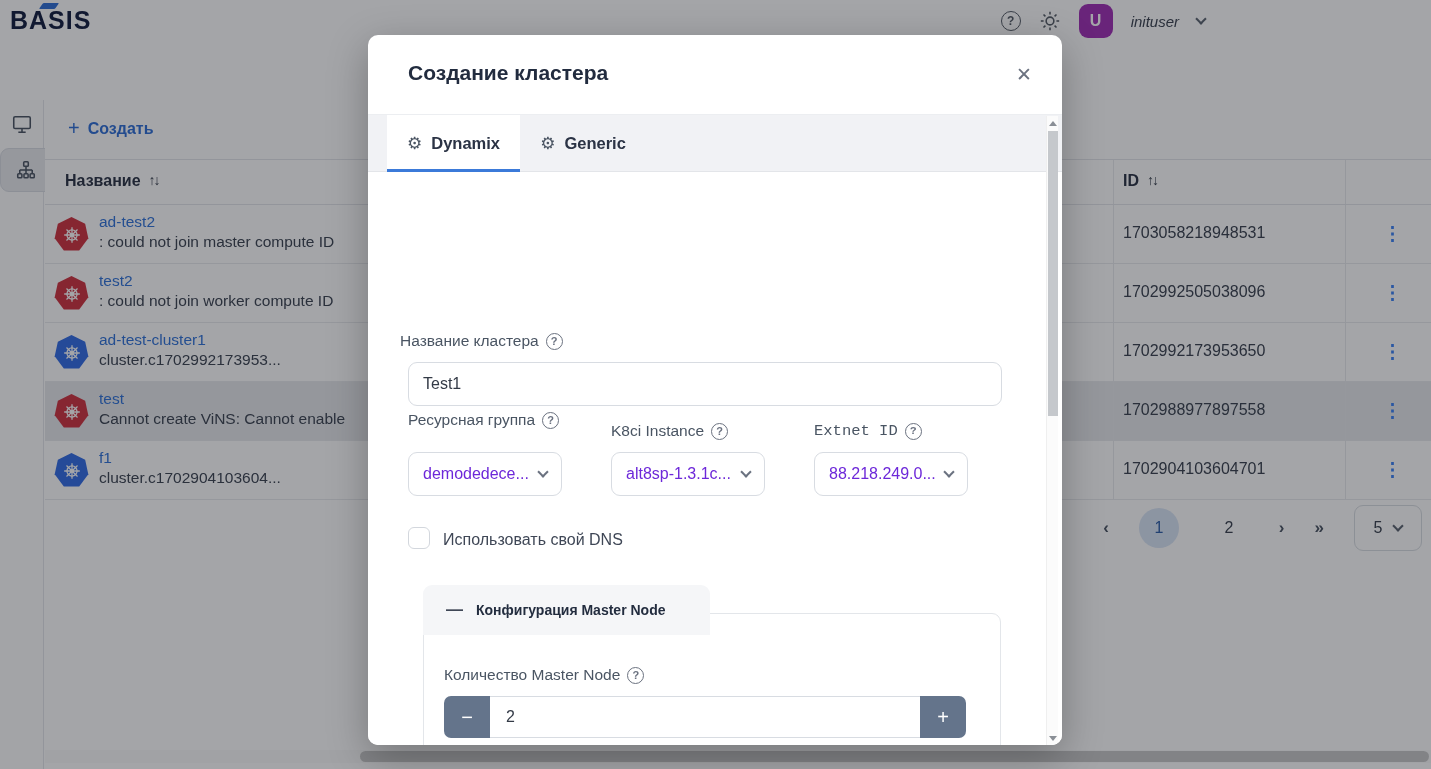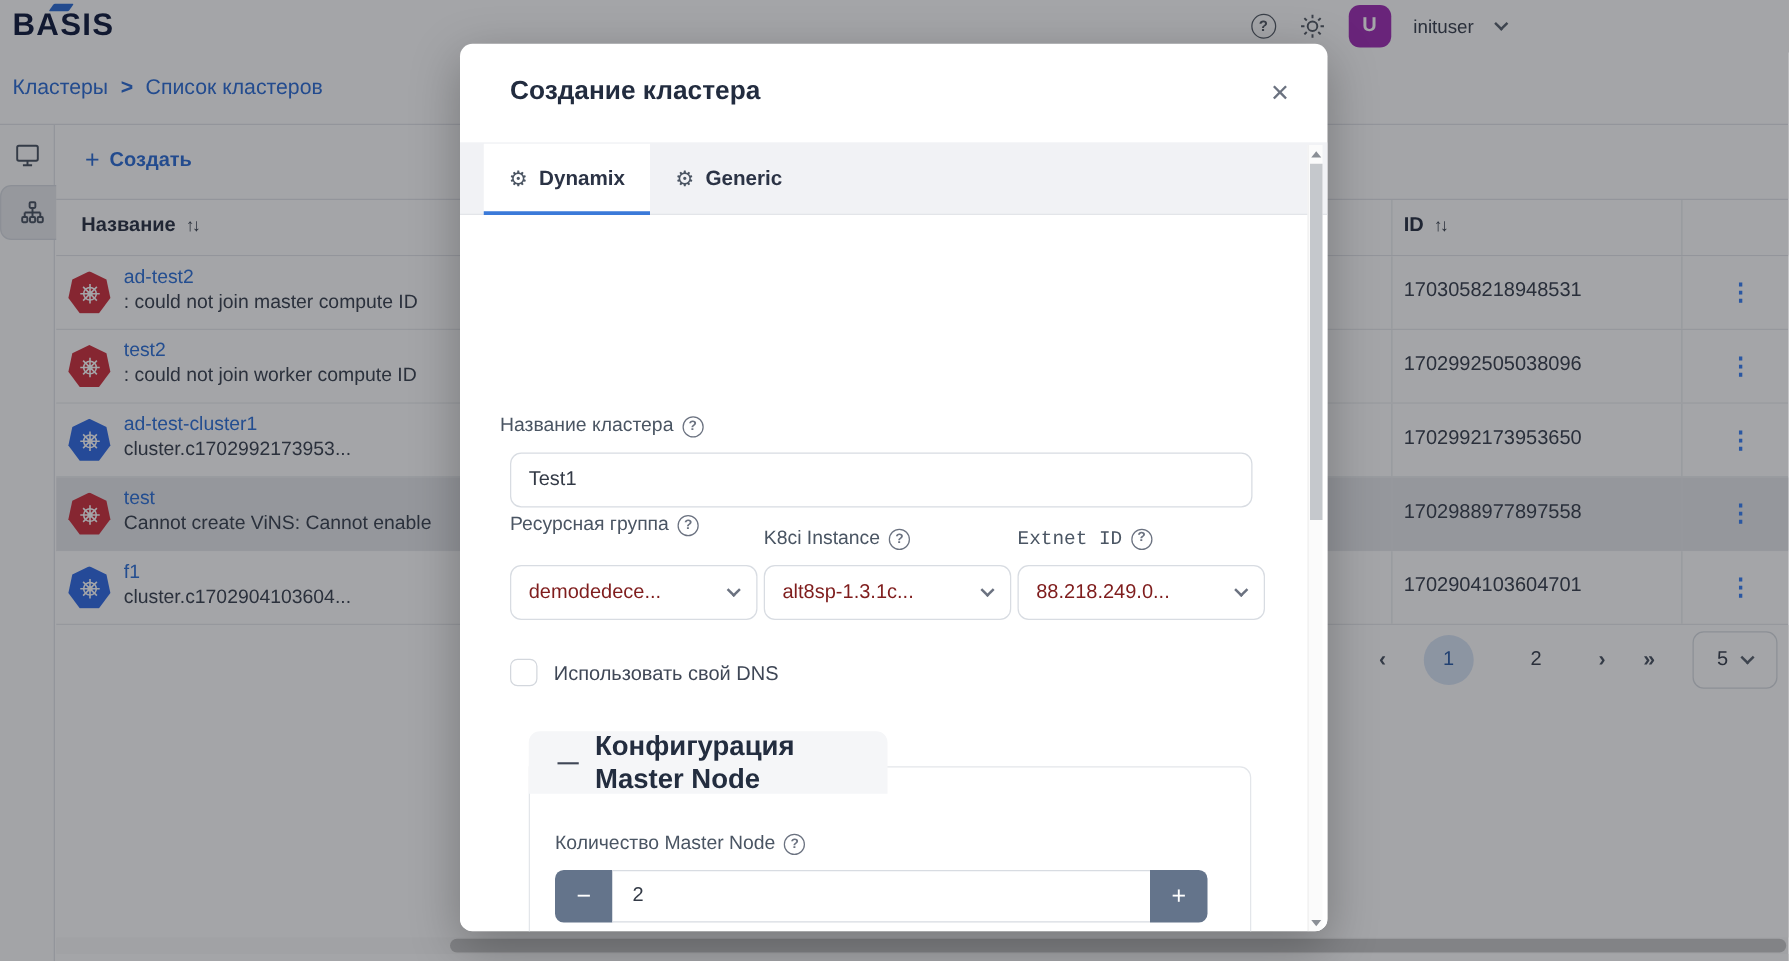--- a/index.html
+++ b/index.html
@@ -7,21 +7,21 @@
   body { font-family:"Liberation Sans", sans-serif; }
   .screen { position:relative; width:1431px; height:769px; background:#fff; overflow:hidden; }
 
   
   .topbar { position:absolute; left:0; top:0; width:1217px; height:42px; background:#fff; z-index:1; }
   .logo { position:absolute; left:10px; top:6px; font-size:25px; font-weight:800; letter-spacing:1px; color:#131d3f; }
   .logo-accent { position:absolute; left:41px; top:3px; width:16px; height:6px; background:#2f6fd6; transform:skewX(-35deg); border-radius:1px; }
   .topbar-right { position:absolute; right:12px; top:0; height:42px; display:flex; align-items:center; gap:18px; }
   .icon-circle-help { width:20px; height:20px; border:1.6px solid #555c66; border-radius:50%; color:#555c66; font-size:12px; font-weight:700; display:flex; align-items:center; justify-content:center; }
   .avatar { width:34px; height:34px; border-radius:9px; background:#a02fb5; color:#fff; font-size:16px; font-weight:700; display:flex; align-items:center; justify-content:center; }
-  .username { font-size:15px; color:#3a424f; }
+  .username { font-size:15px; color:#3a424f;font-style:italic; }
   .chev { display:inline-block; width:8px; height:8px; border-right:2px solid #5b6470; border-bottom:2px solid #5b6470; transform:rotate(45deg); margin-top:-4px; }
 
   
   .breadcrumbbar { position:absolute; left:0; top:42px; width:1431px; height:58px; background:#fff; border-bottom:1px solid #e4e6ea; }
   .breadcrumb { position:absolute; left:10px; top:18px; font-size:17px; color:#2f6fd6; display:flex; gap:10px; align-items:center; }
   .crumb-sep { color:#2f6fd6; font-weight:700; }
 
   
   .sidebar { position:absolute; left:0; top:100px; width:44px; height:669px; background:#fdfdfd; border-right:1px solid #e4e6ea; }
   .side-item { width:44px; height:48px; display:flex; align-items:center; justify-content:center; }
@@ -81,35 +81,35 @@
   .tab { position:absolute; top:0; height:56px; display:flex; align-items:center; gap:9px; justify-content:center; font-size:16.5px; font-weight:700; color:#2b3345; }
   .tab-gear { font-size:17px; color:#4b5563; font-weight:400; }
   .tab1 { left:19px; width:133px; background:#fff; }
   .tab2 { left:152px; width:126px; }
   .tab-underline { position:absolute; left:19px; top:54px; width:133px; height:3px; background:#3b7ad9; }
 
   .m-body { position:relative; height:573px; background:#fff; }
   .f-label { position:absolute; font-size:15.5px; color:#4a5563; display:flex; gap:7px; align-items:center; }
   .q-ic { width:17px; height:17px; border:1.4px solid #6b7280; border-radius:50%; font-size:11px; color:#6b7280; display:inline-flex; align-items:center; justify-content:center; font-weight:700; }
   .t-input { position:absolute; height:44px; border:1px solid #d8dce2; border-radius:9px; font-size:16px; color:#333a46; padding:0 14px; outline:none; background:#fff; font-family:"Liberation Sans",sans-serif; }
-  .sel { position:absolute; height:44px; width:198px; border:1px solid #d8dce2; border-radius:9px; background:#fff; display:flex; align-items:center; justify-content:space-between; padding:0 14px; font-size:16px; color:#7f1d1d;text-align:right; }
+  .sel { position:absolute; height:44px; width:154px; border:1px solid #d8dce2; border-radius:9px; background:#fff; display:flex; align-items:center; justify-content:space-between; padding:0 14px; font-size:16px; color:#6d28d9;text-align:right; }
   .sel .chev { border-color:#6b7280; }
 
   .lbl-name { left:32px; top:160px; }
   .inp-name { left:40px; top:190px; width:594px; }
   .lbl-rg { left:40px; top:239px; } .lbl-k8ci { left:243px; top:250px;justify-content:space-between; } .lbl-ext { left:446px; top:250px;font-family:Liberation Mono, monospace; }
   .sel-rg { left:40px; top:280px; } .sel-k8ci { left:243px; top:280px; } .sel-ext { left:446px; top:280px; }
 
   .dns-row { position:absolute; left:40px; top:355px; display:flex; align-items:flex-end; gap:13px; }
   .checkbox { width:22px; height:22px; border:1.6px solid #d3d7dd; border-radius:6px; background:#fff; }
   .dns-label { font-size:16px; color:#3f4756; }
 
   .sec-tab { position:absolute; left:55px; top:413px; width:287px; height:50px; background:#f5f6f8; border-radius:9px 9px 0 0; display:flex; align-items:center; gap:13px; padding-left:23px; z-index:2; }
   .sec-minus { font-size:17px; color:#3f4756; font-weight:700; }
-  .sec-title { font-size:22px; font-weight:700; color:#232d3f; }
+  .sec-title { font-size:14px; font-weight:700; color:#232d3f; }
   .panel { position:absolute; left:55px; top:441px; width:578px; height:257px; border:1px solid #e3e6ea; border-radius:0 9px 9px 9px; z-index:1; }
 
   .lbl-count { left:20px; top:52px; }
   .stepper { position:absolute; left:20px; top:82px; width:522px; height:42px; display:flex; }
   .step-btn { width:46px; height:42px; background:#64748b; color:#fff; font-size:20px; display:flex; align-items:center; justify-content:center; }
   .step-minus { border-radius:7px 0 0 7px; } .step-plus { border-radius:0 7px 7px 0; }
   .step-input { flex:1; border:1px solid #d8dce2; border-left:none; border-right:none; font-size:16px; color:#333a46; padding:0 16px; outline:none; font-family:"Liberation Sans",sans-serif; }
 
   .vscroll { position:absolute; right:4px; top:81px; width:12px; height:629px; background:#fbfbfb; border-left:1px solid #efefef; }
   .vs-up, .vs-down { position:absolute; left:0; width:12px; height:14px; display:flex; align-items:center; justify-content:center; }
@@ -142,27 +142,20 @@
           <line x1="19.1" y1="4.9" x2="17" y2="7"></line>
             <line x1="7" y1="17" x2="4.9" y2="19.1"></line>
         </g>
       </svg>
       <div class="avatar">U</div>
       <div class="username">inituser</div>
       <span class="chev"></span>
     </div>
   </div>
 
-  <div class="breadcrumbbar">
-    <div class="breadcrumb">
-      <span>Кластеры</span>
-      <span class="crumb-sep">&gt;</span>
-      <span>Список кластеров</span>
-    </div>
-  </div>
 
   <div class="sidebar">
     <div class="side-item">
       <svg width="22" height="22" viewBox="0 0 24 24">
         <rect x="3" y="4" width="18" height="13" rx="1.5"></rect>
           <line x1="12" y1="17" x2="12" y2="21"></line>
           <line x1="8" y1="21" x2="16" y2="21"></line>
       </svg>
     </div>
     <div class="side-item sel">

